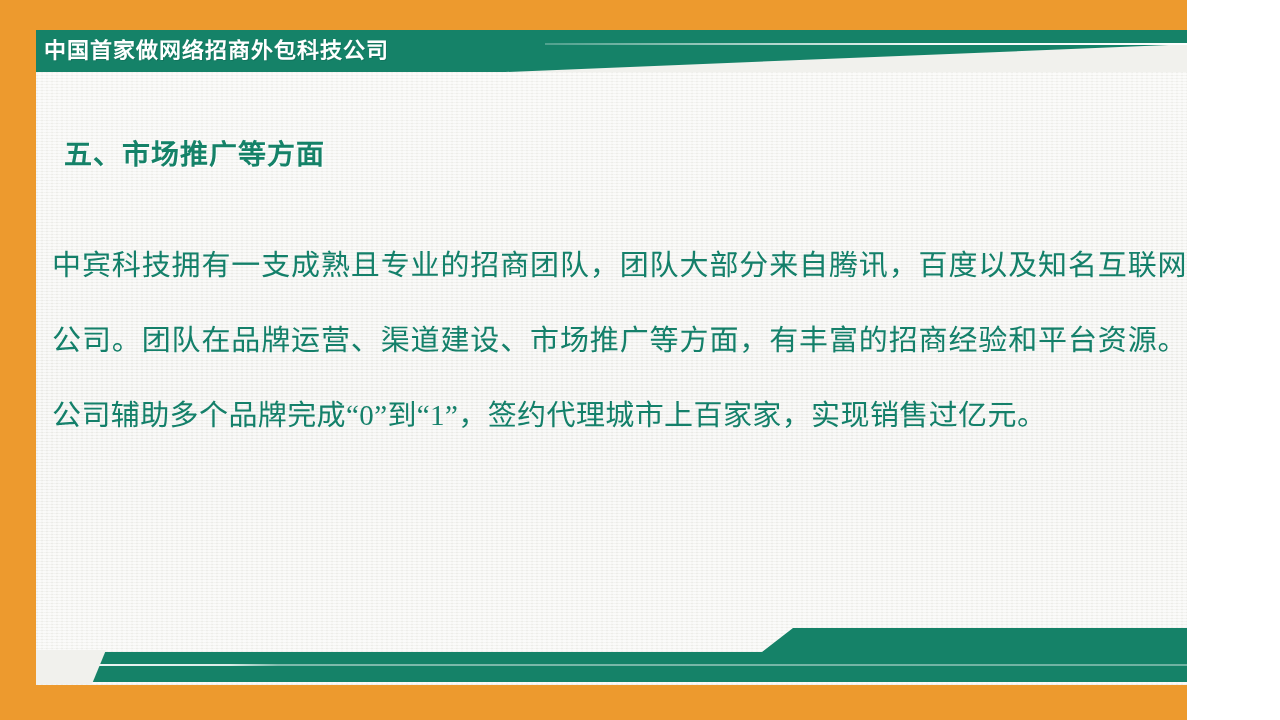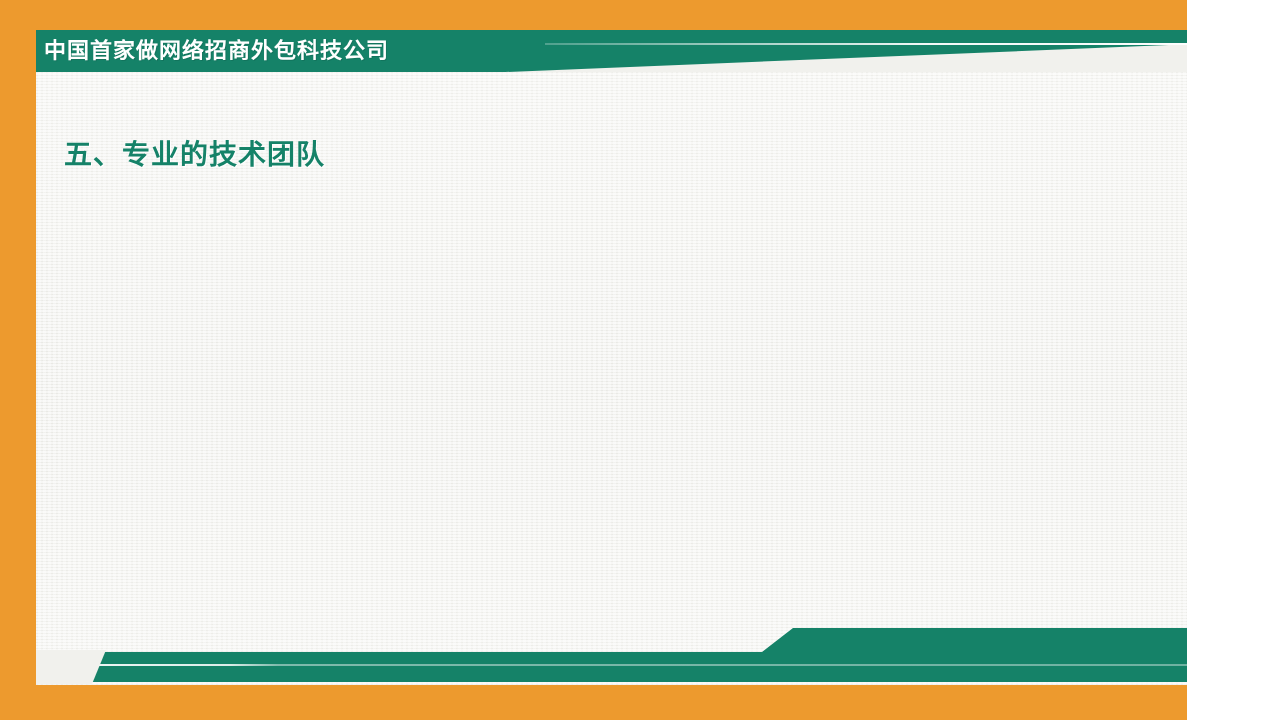--- a/index.html
+++ b/index.html
@@ -170,22 +170,23 @@
   <div class="paper"></div>
 
   <div class="header-band">
     <div class="band-fill"></div>
     <div class="band-notch"></div>
     <div class="band-line"></div>
   </div>
 
   <div class="header-title">中国首家做网络招商外包科技公司</div>
 
-  <div class="section-heading">五、专业的技术团队</div>
+  <div class="section-heading">五、市场推广等方面</div>
 
+  <div class="body-copy">中宾科技拥有一支成熟且专业的招商团队，团队大部分来自腾讯，百度以及知名互联网公司。团队在品牌运营、渠道建设、市场推广等方面，有丰富的招商经验和平台资源。公司辅助多个品牌完成“0”到“1”，签约代理城市上百家家，实现销售过亿元。</div>
 
   <div class="footer-band">
     <div class="f-fill"></div>
     <div class="f-line"></div>
     <div class="f-tail"></div>
   </div>
 
 
 </div>
 

